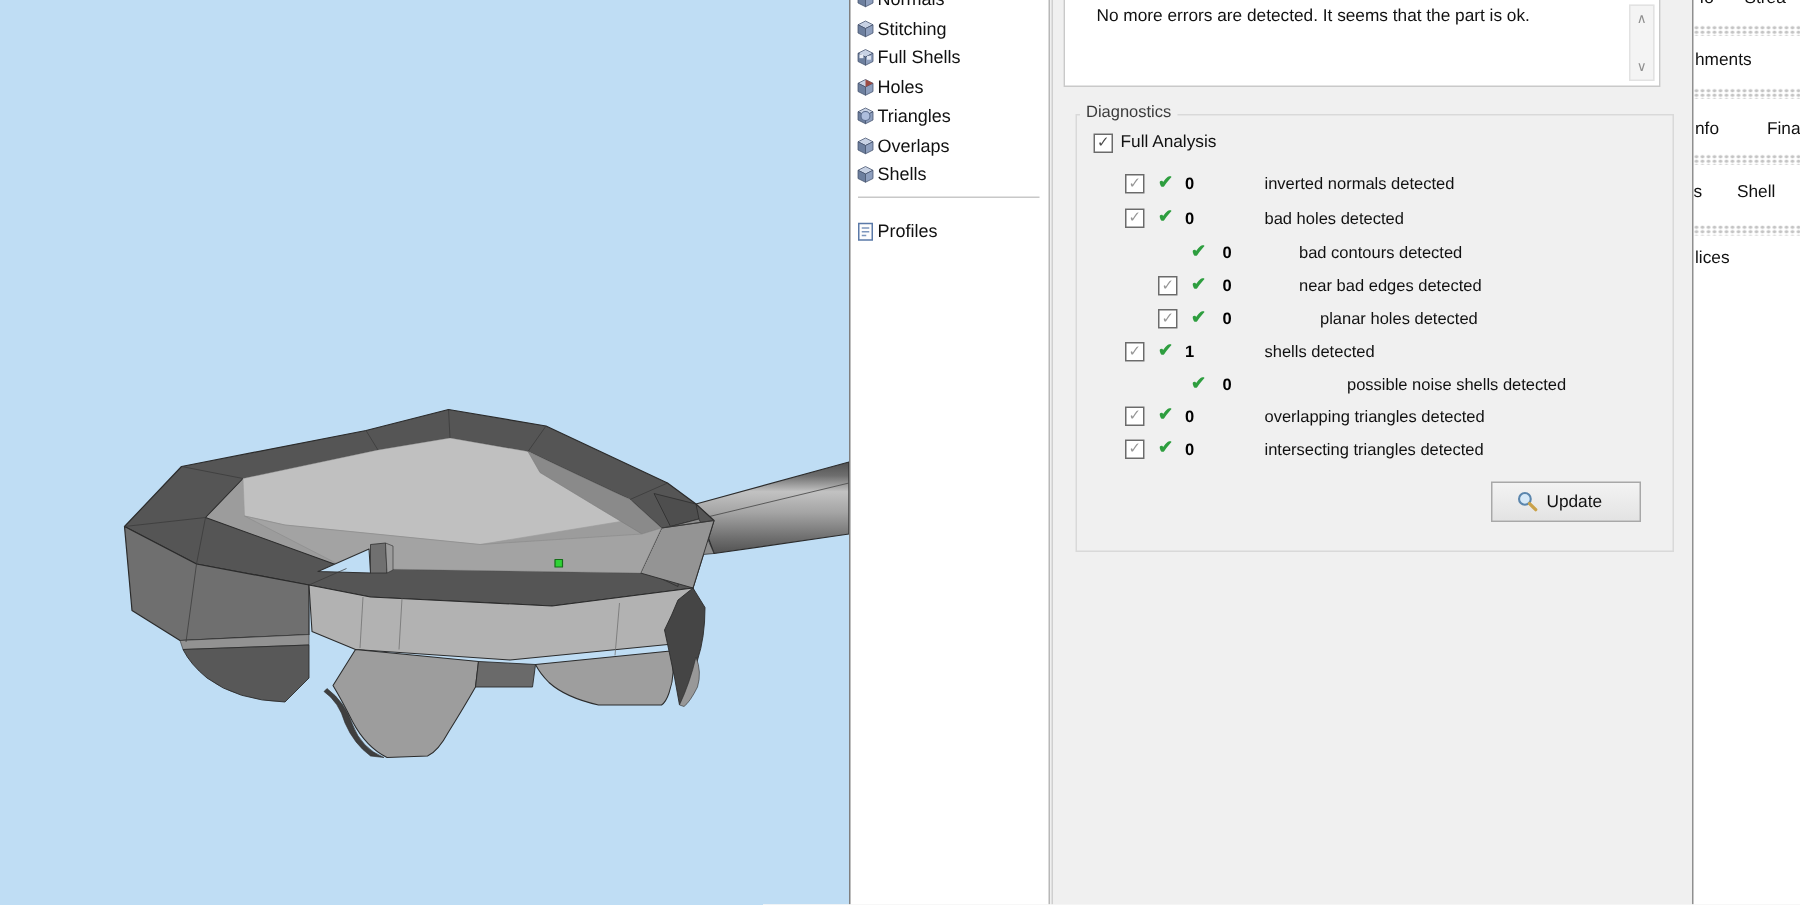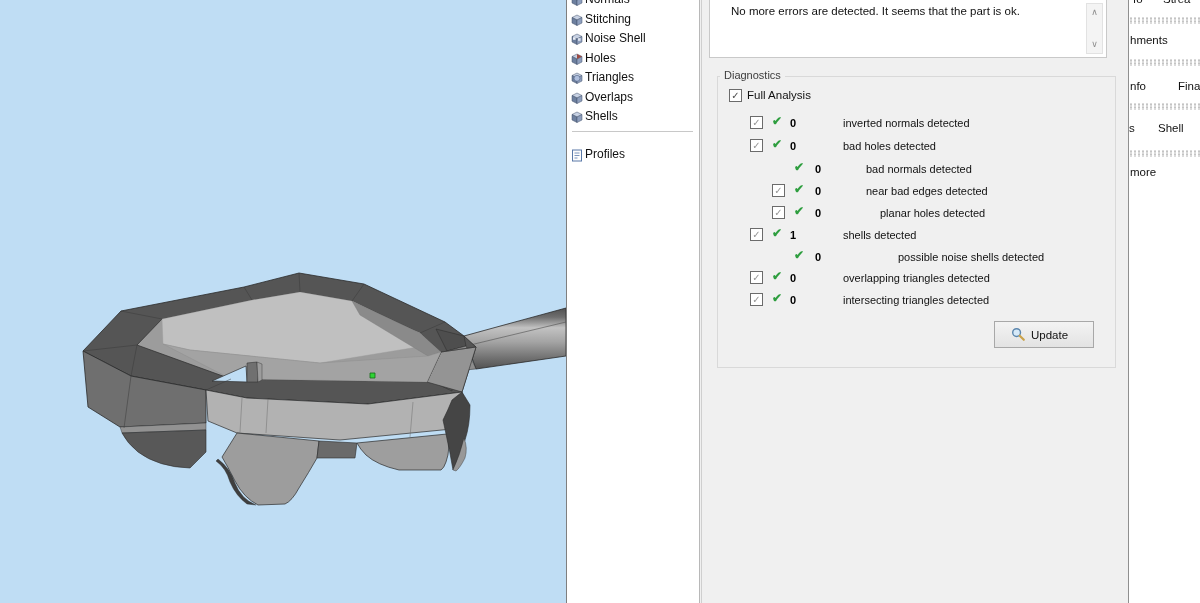--- a/index.html
+++ b/index.html
@@ -143,21 +143,21 @@
           <span class="tool-label">Stitching</span>
         </div>
         <div class="tool-item" style="top: 29px;">
           <span class="tool-icon"><svg width="12" height="13" viewBox="0 0 12 13">
               <polygon points="6,1 11,3.5 6,6 1,3.5" fill="#c8d2e4" stroke="#43506b" stroke-width="0.5"></polygon>
               <polygon points="1,3.5 6,6 6,11.5 1,9" fill="#6d7f9e" stroke="#43506b" stroke-width="0.5"></polygon>
               <polygon points="6,6 11,3.5 11,9 6,11.5" fill="#8e9fbe" stroke="#43506b" stroke-width="0.5"></polygon>
               <rect x="2" y="4.2" width="2.6" height="2.6" fill="#e9edf5"></rect>
               <rect x="7" y="5.2" width="2.6" height="2.6" fill="#dfe5f0"></rect>
             </svg></span>
-          <span class="tool-label">Noise Shell</span>
+          <span class="tool-label">Full Shells</span>
         </div>
         <div class="tool-item" style="top: 48.5px;">
           <span class="tool-icon"><svg width="12" height="13" viewBox="0 0 12 13">
               <polygon points="6,1 11,3.5 6,6 1,3.5" fill="#c8d2e4" stroke="#43506b" stroke-width="0.5"></polygon>
               <polygon points="1,3.5 6,6 6,11.5 1,9" fill="#6d7f9e" stroke="#43506b" stroke-width="0.5"></polygon>
               <polygon points="6,6 11,3.5 11,9 6,11.5" fill="#8e9fbe" stroke="#43506b" stroke-width="0.5"></polygon>
               <polygon points="6,1 11,3.5 6,6" fill="#9c4a42"></polygon>
             </svg></span>
           <span class="tool-label">Holes</span>
         </div>
@@ -225,21 +225,21 @@
         </div>
         <div>
           <span class="cb" style="left:48px;top:139px;">✓</span>
           <span class="gcheck" style="left:70px;top:138px;color:#2e9e3f;">✔</span>
           <span class="cnt" style="left:88px;top:140px;">0</span>
           <span class="dlabel" style="left:141px;top:140px;">bad holes detected</span>
         </div>
         <div>
           <span class="gcheck" style="left:92px;top:161px;color:#2e9e3f;">✔</span>
           <span class="cnt" style="left:113px;top:163px;">0</span>
-          <span class="dlabel" style="left:164px;top:163px;">bad normals detected</span>
+          <span class="dlabel" style="left:164px;top:163px;">bad contours detected</span>
         </div>
         <div>
           <span class="cb" style="left:70px;top:184px;">✓</span>
           <span class="gcheck" style="left:92px;top:183px;color:#2e9e3f;">✔</span>
           <span class="cnt" style="left:113px;top:185px;">0</span>
           <span class="dlabel" style="left:164px;top:185px;">near bad edges detected</span>
         </div>
         <div>
           <span class="cb" style="left:70px;top:206px;">✓</span>
           <span class="gcheck" style="left:92px;top:205px;color:#2e9e3f;">✔</span>
@@ -287,16 +287,16 @@
     <span class="rp-text" style="left:34px;top:-7px;">Strea</span>
     <div class="rp-sep" style="top:17px;"></div>
     <span class="rp-text" style="left:1px;top:34px;">hments</span>
     <div class="rp-sep" style="top:59px;"></div>
     <span class="rp-text" style="left:1px;top:80px;">nfo</span>
     <span class="rp-text" style="left:49px;top:80px;">Fina</span>
     <div class="rp-sep" style="top:103px;"></div>
     <span class="rp-text" style="left:0px;top:122px;">s</span>
     <span class="rp-text" style="left:29px;top:122px;">Shell</span>
     <div class="rp-sep" style="top:150px;"></div>
-    <span class="rp-text" style="left:1px;top:166px;">more</span>
+    <span class="rp-text" style="left:1px;top:166px;">lices</span>
   </div>
 
 </div>
 
 </body></html>

